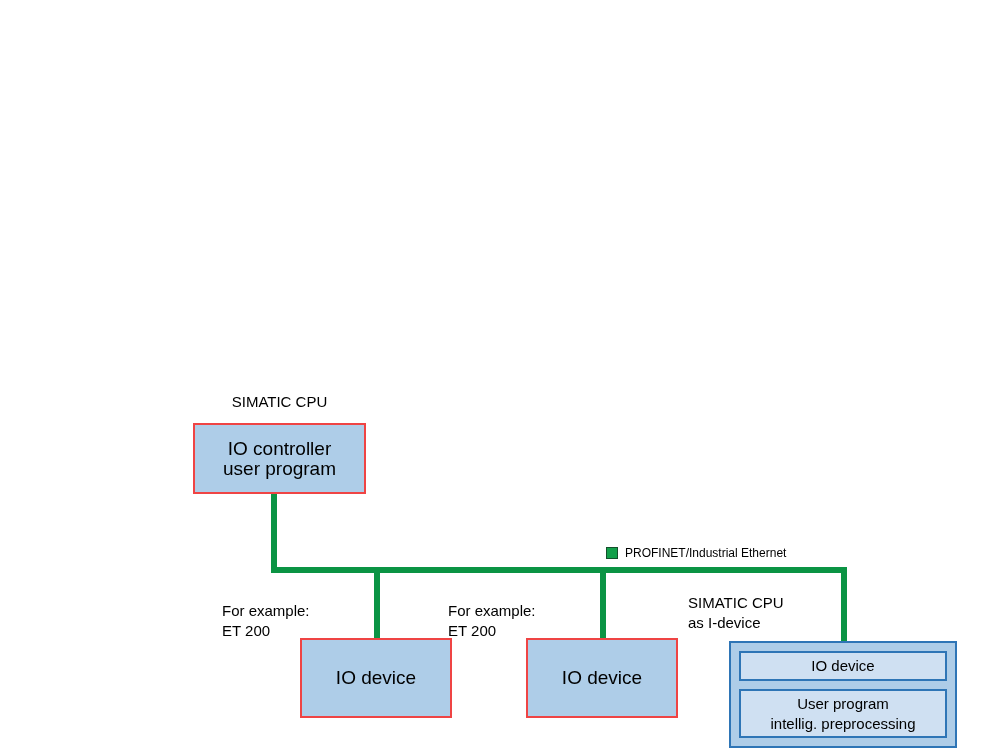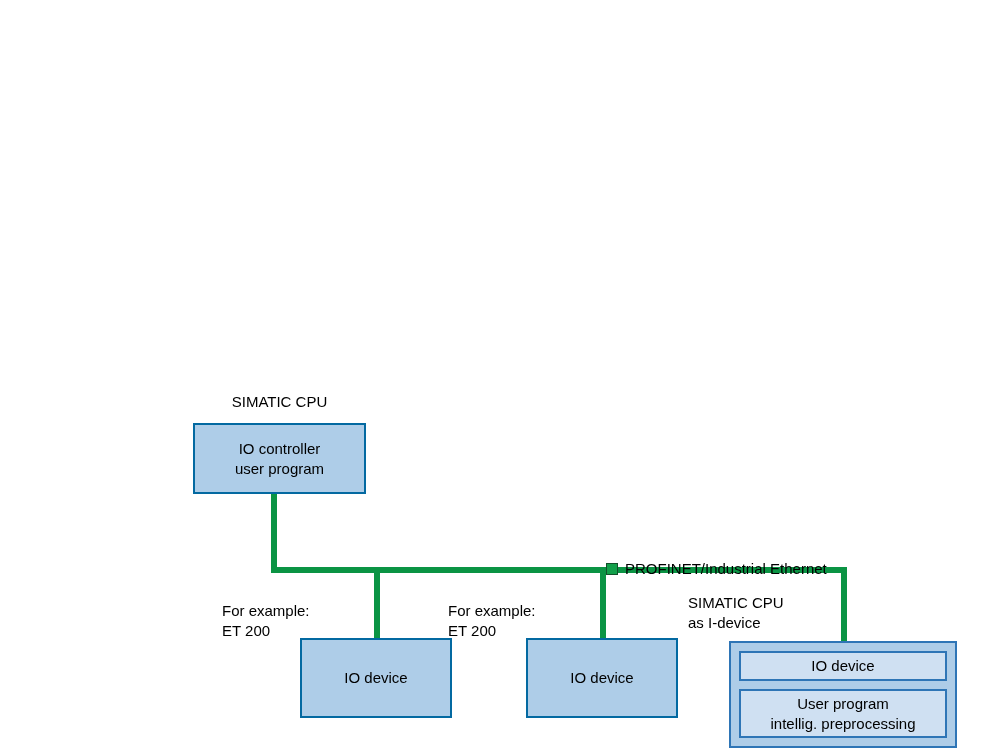--- a/index.html
+++ b/index.html
@@ -21,26 +21,26 @@
     width: 998px;
     height: 683px;
     border-radius: 29px;
   }
 
   
   .node {
     position: absolute;
     box-sizing: border-box;
     background: #aecde8;
-    border: 2px solid #0369a1;
+    border: 2px solid #ef4444;
     display: flex;
     align-items: center;
     justify-content: center;
     text-align: center;
-    font-size: 15px;
+    font-size: 19px;
     line-height: 20px;
     color: #000;
     white-space: pre-line;
   }
   .caption {
     position: absolute;
     font-size: 15px;
     line-height: 20px;
     color: #000;
     white-space: pre-line;
@@ -53,23 +53,22 @@
     position: absolute;
     background: #0b9444;
   }
 
   
   #legend {
     position: absolute;
     display: flex;
     align-items: center;
     gap: 7px;
-    font-size: 15px;
+    font-size: 12px;
     line-height: 20px;
-    margin-top: 16px;
   }
   #legend .swatch {
     width: 12px;
     height: 12px;
     box-sizing: border-box;
     background: #12a04a;
     border: 1px solid #13502b;
     flex: 0 0 auto;
   }
 

